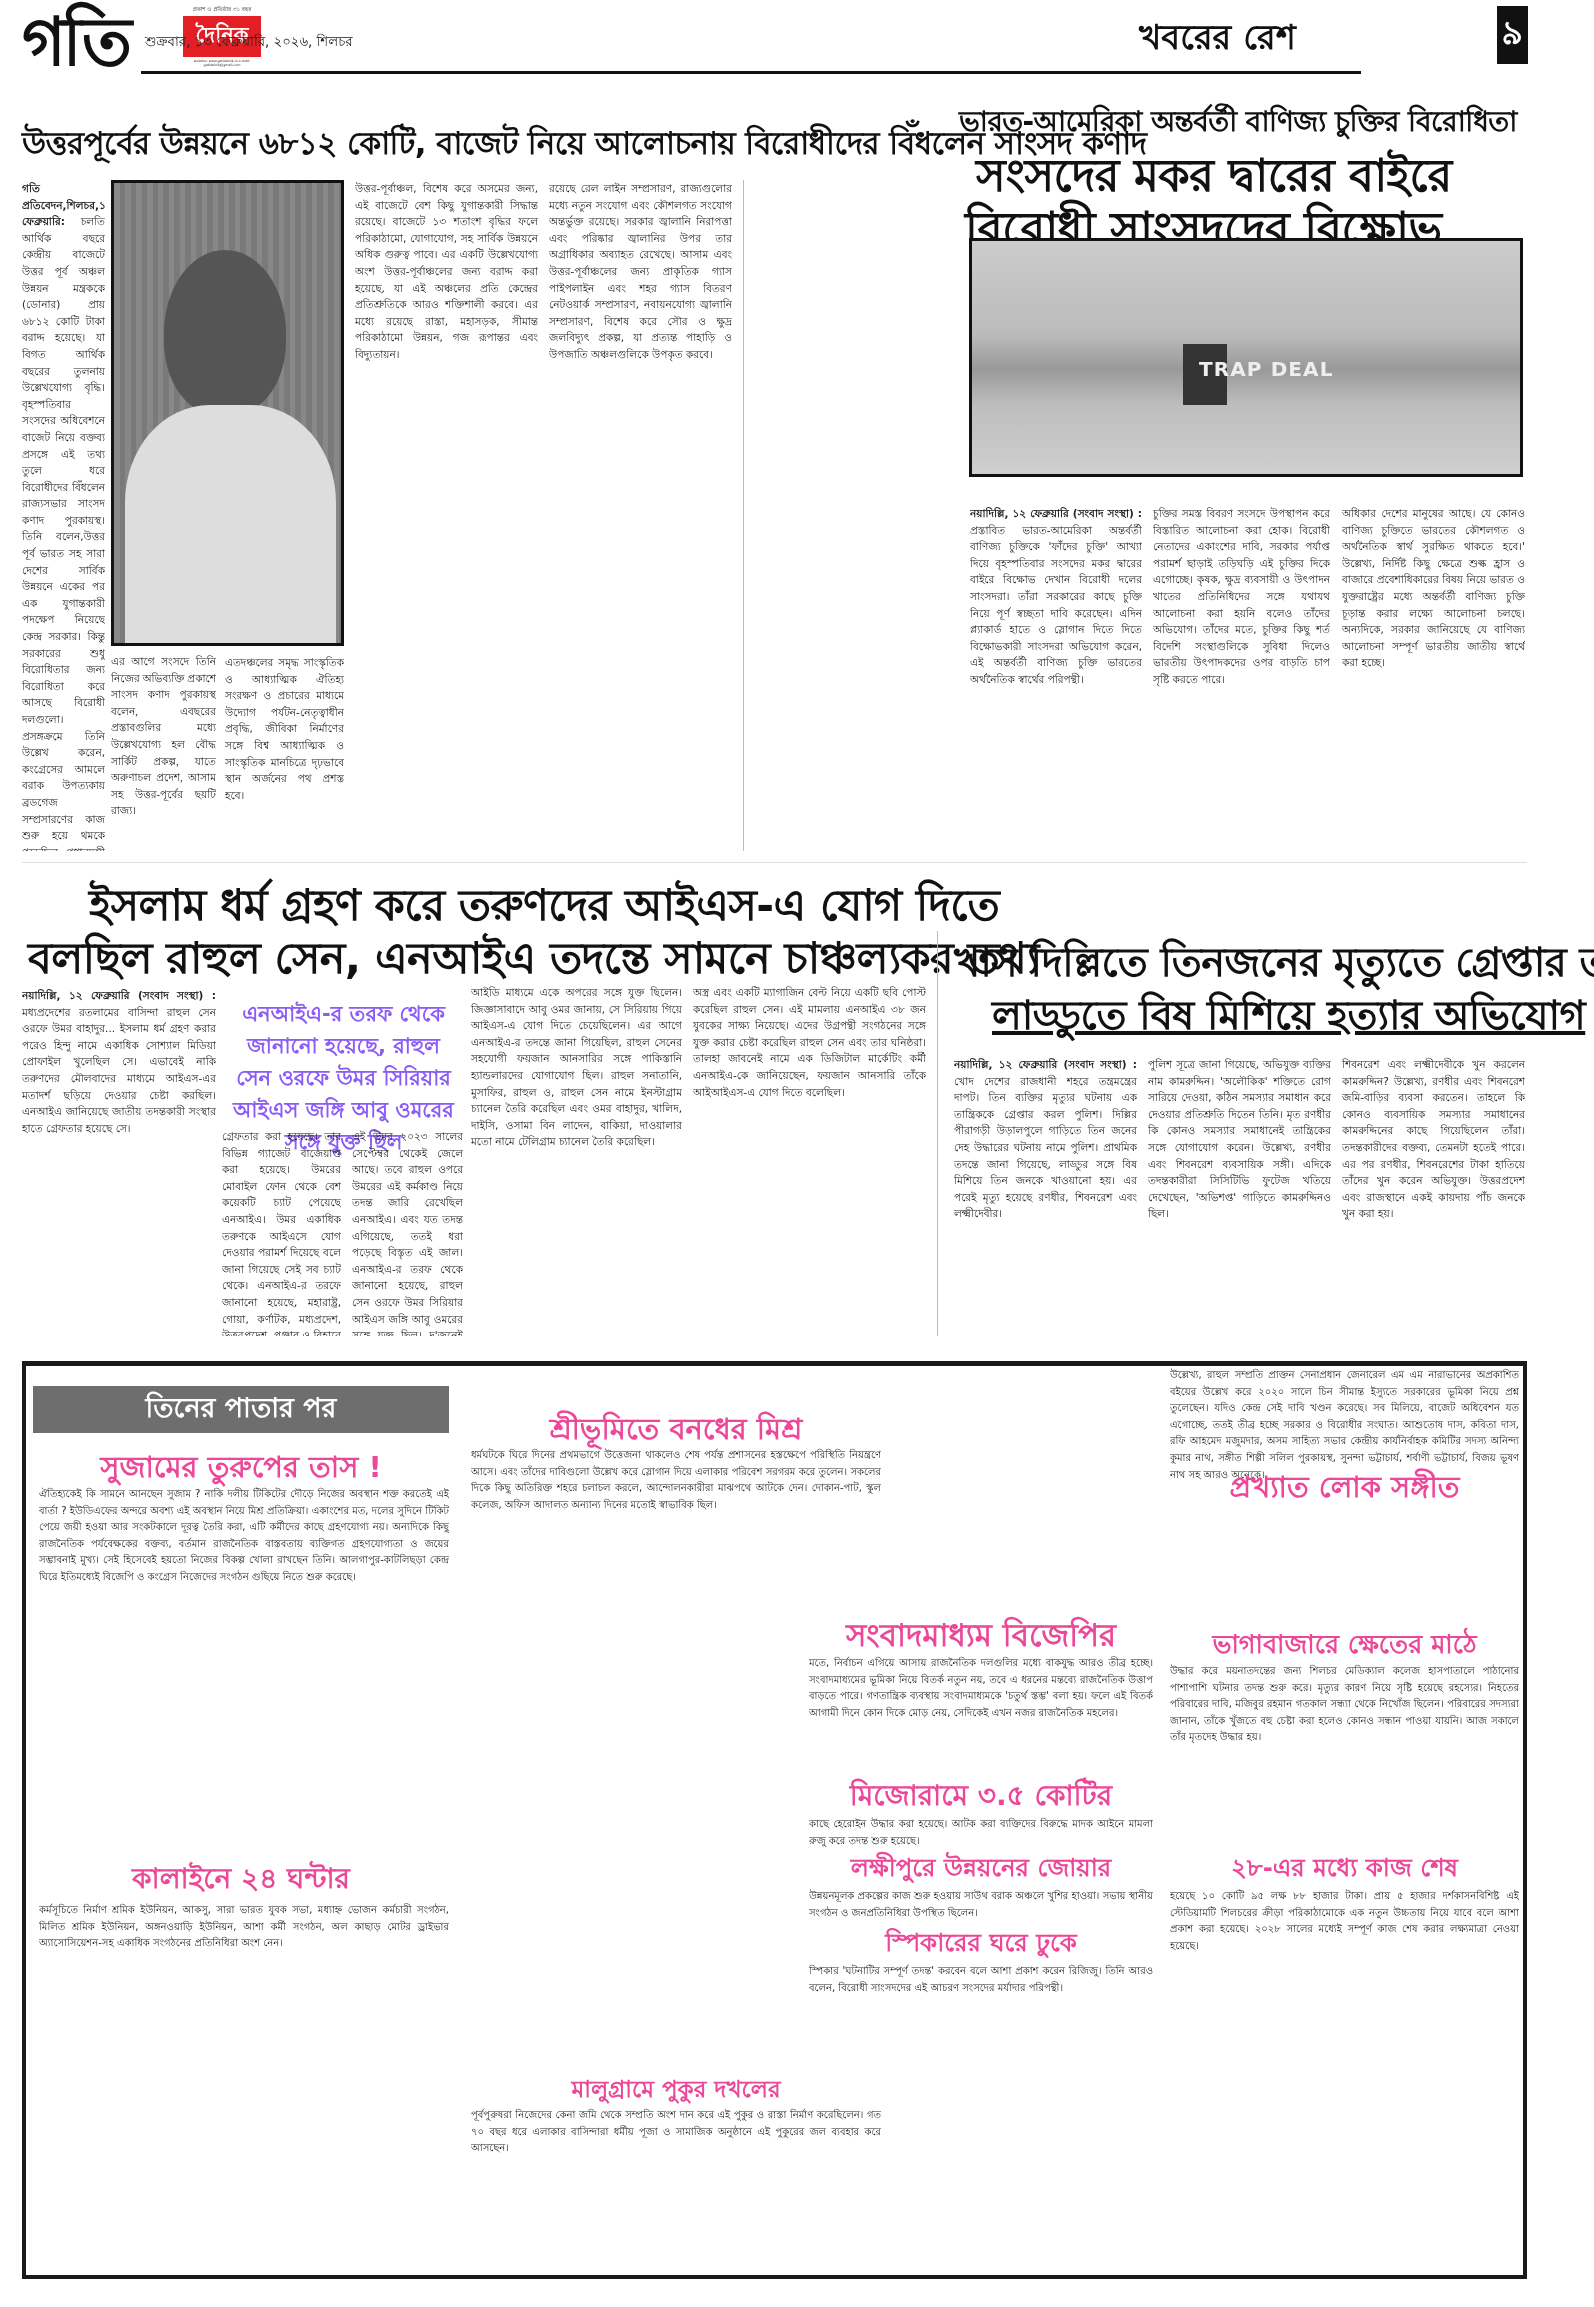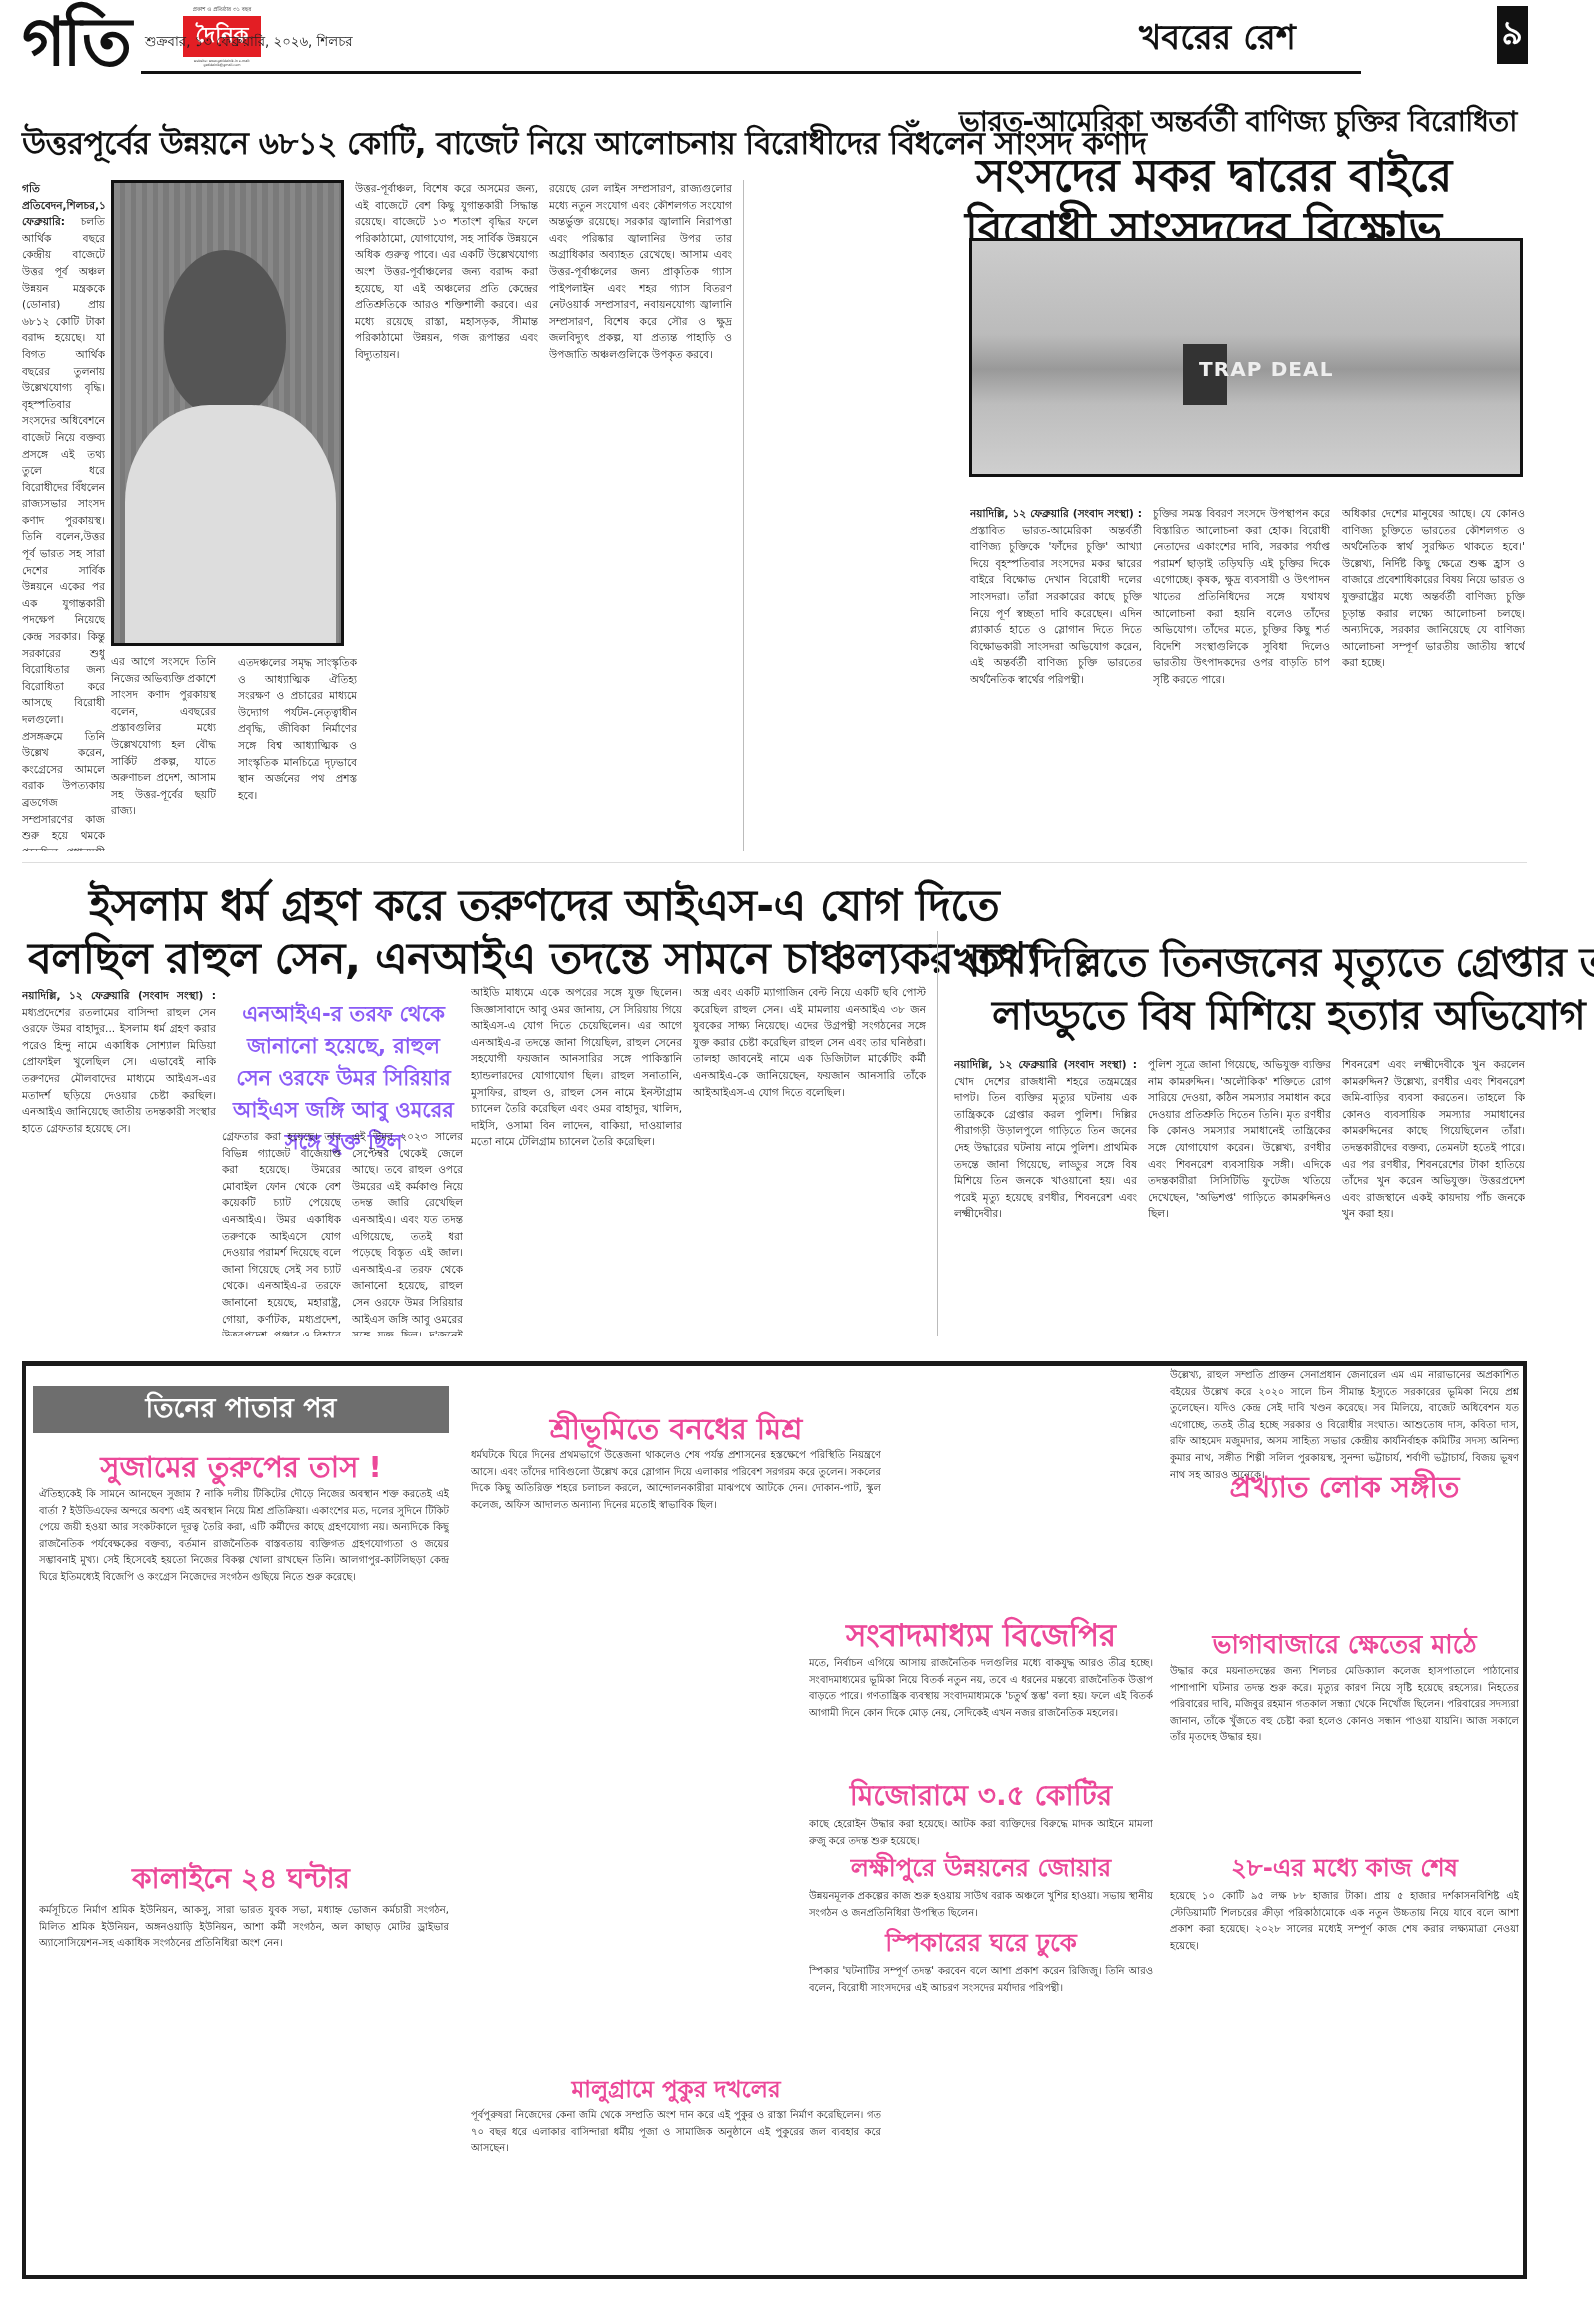--- a/index.html
+++ b/index.html
@@ -20,21 +20,21 @@
 
   
   .hl { font-family: "DejaVu Sans", sans-serif; font-weight: bold; color: #111; white-space: nowrap; letter-spacing: -0.6px; }
   .hl-1 { left: 22px; top: 119px; font-size: 31px; }
   .hl-trade-kicker { left: 959px; top: 100px; font-size: 28px; }
   .hl-trade-main1 { left: 976px; top: 141px; font-size: 45px; }
   .hl-trade-main2 { left: 965px; top: 194px; font-size: 45px; }
   .hl-isis1 { left: 89px; top: 873px; font-size: 43px; }
   .hl-isis2 { left: 28px; top: 926px; font-size: 43px; }
   .hl-delhi1 { left: 954px; top: 931px; font-size: 40px; }
-  .hl-delhi2 { left: 992px; top: 984px; font-size: 40px; }
+  .hl-delhi2 { left: 992px; top: 984px; font-size: 40px; text-decoration: underline; }
 
   
   .col { font-size: 10.5px; line-height: 16.6px; text-align: justify; color: #222; overflow: hidden; }
   .dateline-bold { font-weight: bold; }
 
   
   .photo { background: linear-gradient(135deg, #9a9a9a, #6a6a6a 45%, #888); border: 3.3px solid #111; overflow: hidden; }
   .photo-mp { left: 111px; top: 180px; width: 233px; height: 466px;
     background: repeating-linear-gradient(90deg, #888 0 5.5px, #7a7a7a 5.5px 11px); }
   .photo-protest { left: 969px; top: 238px; width: 554px; height: 239px;
@@ -71,21 +71,21 @@
   <span class="dateline-bold">গতি প্রতিবেদন,শিলচর,১২ ফেব্রুয়ারি:</span>
   <span>চলতি আর্থিক বছরে কেন্দ্রীয় বাজেটে উত্তর পূর্ব অঞ্চল উন্নয়ন মন্ত্রককে (ডোনার) প্রায় ৬৮১২ কোটি টাকা বরাদ্দ হয়েছে। যা বিগত আর্থিক বছরের তুলনায় উল্লেখযোগ্য বৃদ্ধি। বৃহস্পতিবার সংসদের অধিবেশনে বাজেট নিয়ে বক্তব্য প্রসঙ্গে এই তথ্য তুলে ধরে বিরোধীদের বিঁধলেন রাজ্যসভার সাংসদ কণাদ পুরকায়স্থ। তিনি বলেন,উত্তর পূর্ব ভারত সহ সারা দেশের সার্বিক উন্নয়নে একের পর এক যুগান্তকারী পদক্ষেপ নিয়েছে কেন্দ্র সরকার। কিন্তু সরকারের শুধু বিরোধিতার জন্য বিরোধিতা করে আসছে বিরোধী দলগুলো। প্রসঙ্গক্রমে তিনি উল্লেখ করেন, কংগ্রেসের আমলে বরাক উপত্যকায় ব্রডগেজ সম্প্রসারণের কাজ শুরু হয়ে থমকে পড়েছিল, প্রধানমন্ত্রী নরেন্দ্র মোদির নেতৃত্বাধীন সরকার ক্ষমতাসীন হওয়ার পরই বরাক উপত্যকায় ব্রডগেজ সম্প্রসারণের কাজ সম্পন্ন হয়। একইভাবে মহাসড়কের কাজও তরান্বিত হয়েছে। বিরোধী সরকারের আমলে যেই মহাসড়কের কাজ শেষের পথে। শীঘ্রই মহাসড়কে যাতায়াত করবে যানবাহন।</span>
 </div>
 
 <div class="abs photo photo-mp">
   <div style="position:absolute;left:50px;top:67px;width:122px;height:166px;border-radius:50% 50% 45% 45%;background:#555;"></div>
   <div style="position:absolute;left:11px;top:222px;width:211px;height:244px;border-radius:40% 40% 0 0;background:#ddd;"></div>
 </div>
 
 <div class="abs col" style="left:111px;top:654px;width:105px;height:197px;font-family:Liberation Serif, serif;">এর আগে সংসদে তিনি নিজের অভিব্যক্তি প্রকাশে সাংসদ কণাদ পুরকায়স্থ বলেন, এবছরের প্রস্তাবগুলির মধ্যে উল্লেখযোগ্য হল বৌদ্ধ সার্কিট প্রকল্প, যাতে অরুণাচল প্রদেশ, আসাম সহ উত্তর-পূর্বের ছয়টি রাজ্য।</div>
-<div class="abs col" style="left:225px;top:654px;width:119px;height:197px;margin-left:13px;">এতদঞ্চলের সমৃদ্ধ সাংস্কৃতিক ও আধ্যাত্মিক ঐতিহ্য সংরক্ষণ ও প্রচারের মাধ্যমে উদ্যোগ পর্যটন-নেতৃত্বাধীন প্রবৃদ্ধি, জীবিকা নির্মাণের সঙ্গে বিশ্ব আধ্যাত্মিক ও সাংস্কৃতিক মানচিত্রে দৃঢ়ভাবে স্থান অর্জনের পথ প্রশস্ত হবে।</div>
+<div class="abs col" style="left:225px;top:654px;width:119px;height:197px;">এতদঞ্চলের সমৃদ্ধ সাংস্কৃতিক ও আধ্যাত্মিক ঐতিহ্য সংরক্ষণ ও প্রচারের মাধ্যমে উদ্যোগ পর্যটন-নেতৃত্বাধীন প্রবৃদ্ধি, জীবিকা নির্মাণের সঙ্গে বিশ্ব আধ্যাত্মিক ও সাংস্কৃতিক মানচিত্রে দৃঢ়ভাবে স্থান অর্জনের পথ প্রশস্ত হবে।</div>
 <div class="abs col" style="left:355px;top:180px;width:183px;height:671px;">উত্তর-পূর্বাঞ্চল, বিশেষ করে অসমের জন্য, এই বাজেটে বেশ কিছু যুগান্তকারী সিদ্ধান্ত রয়েছে। বাজেটে ১৩ শতাংশ বৃদ্ধির ফলে পরিকাঠামো, যোগাযোগ, সহ সার্বিক উন্নয়নে অধিক গুরুত্ব পাবে। এর একটি উল্লেখযোগ্য অংশ উত্তর-পূর্বাঞ্চলের জন্য বরাদ্দ করা হয়েছে, যা এই অঞ্চলের প্রতি কেন্দ্রের প্রতিশ্রুতিকে আরও শক্তিশালী করবে। এর মধ্যে রয়েছে রাস্তা, মহাসড়ক, সীমান্ত পরিকাঠামো উন্নয়ন, গজ রূপান্তর এবং বিদ্যুতায়ন।</div>
 <div class="abs col" style="left:549px;top:180px;width:183px;height:671px;">রয়েছে রেল লাইন সম্প্রসারণ, রাজ্যগুলোর মধ্যে নতুন সংযোগ এবং কৌশলগত সংযোগ অন্তর্ভুক্ত রয়েছে। সরকার জ্বালানি নিরাপত্তা এবং পরিষ্কার জ্বালানির উপর তার অগ্রাধিকার অব্যাহত রেখেছে। আসাম এবং উত্তর-পূর্বাঞ্চলের জন্য প্রাকৃতিক গ্যাস পাইপলাইন এবং শহর গ্যাস বিতরণ নেটওয়ার্ক সম্প্রসারণ, নবায়নযোগ্য জ্বালানি সম্প্রসারণ, বিশেষ করে সৌর ও ক্ষুদ্র জলবিদ্যুৎ প্রকল্প, যা প্রত্যন্ত পাহাড়ি ও উপজাতি অঞ্চলগুলিকে উপকৃত করবে।</div>
 
 <div class="abs" style="left:743px;top:180px;width:1.1px;height:671px;background:#bbb;"></div>
 
 <div class="abs hl hl-trade-kicker">ভারত-আমেরিকা অন্তর্বর্তী বাণিজ্য চুক্তির বিরোধিতা</div>
 <div class="abs hl hl-trade-main1">সংসদের মকর দ্বারের বাইরে</div>
 <div class="abs hl hl-trade-main2">বিরোধী সাংসদদের বিক্ষোভ</div>
 
 <div class="abs photo photo-protest">

